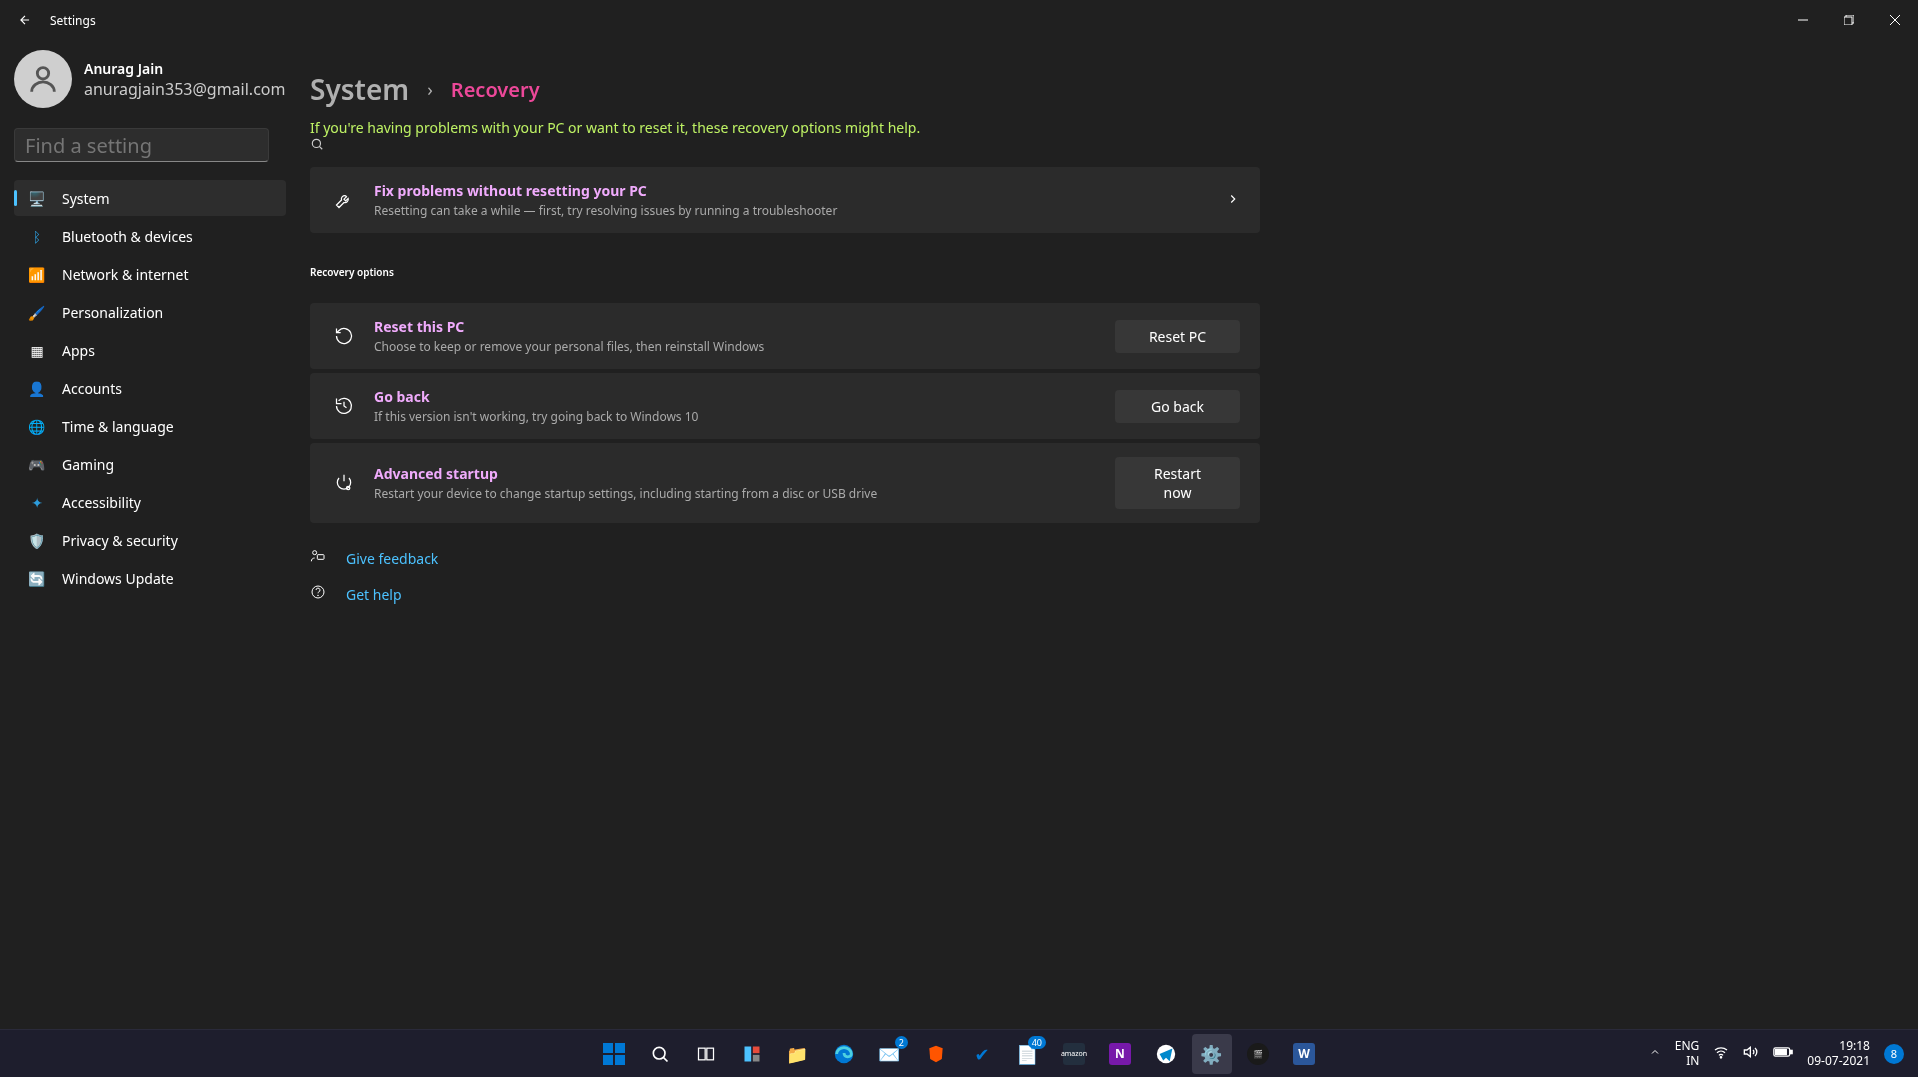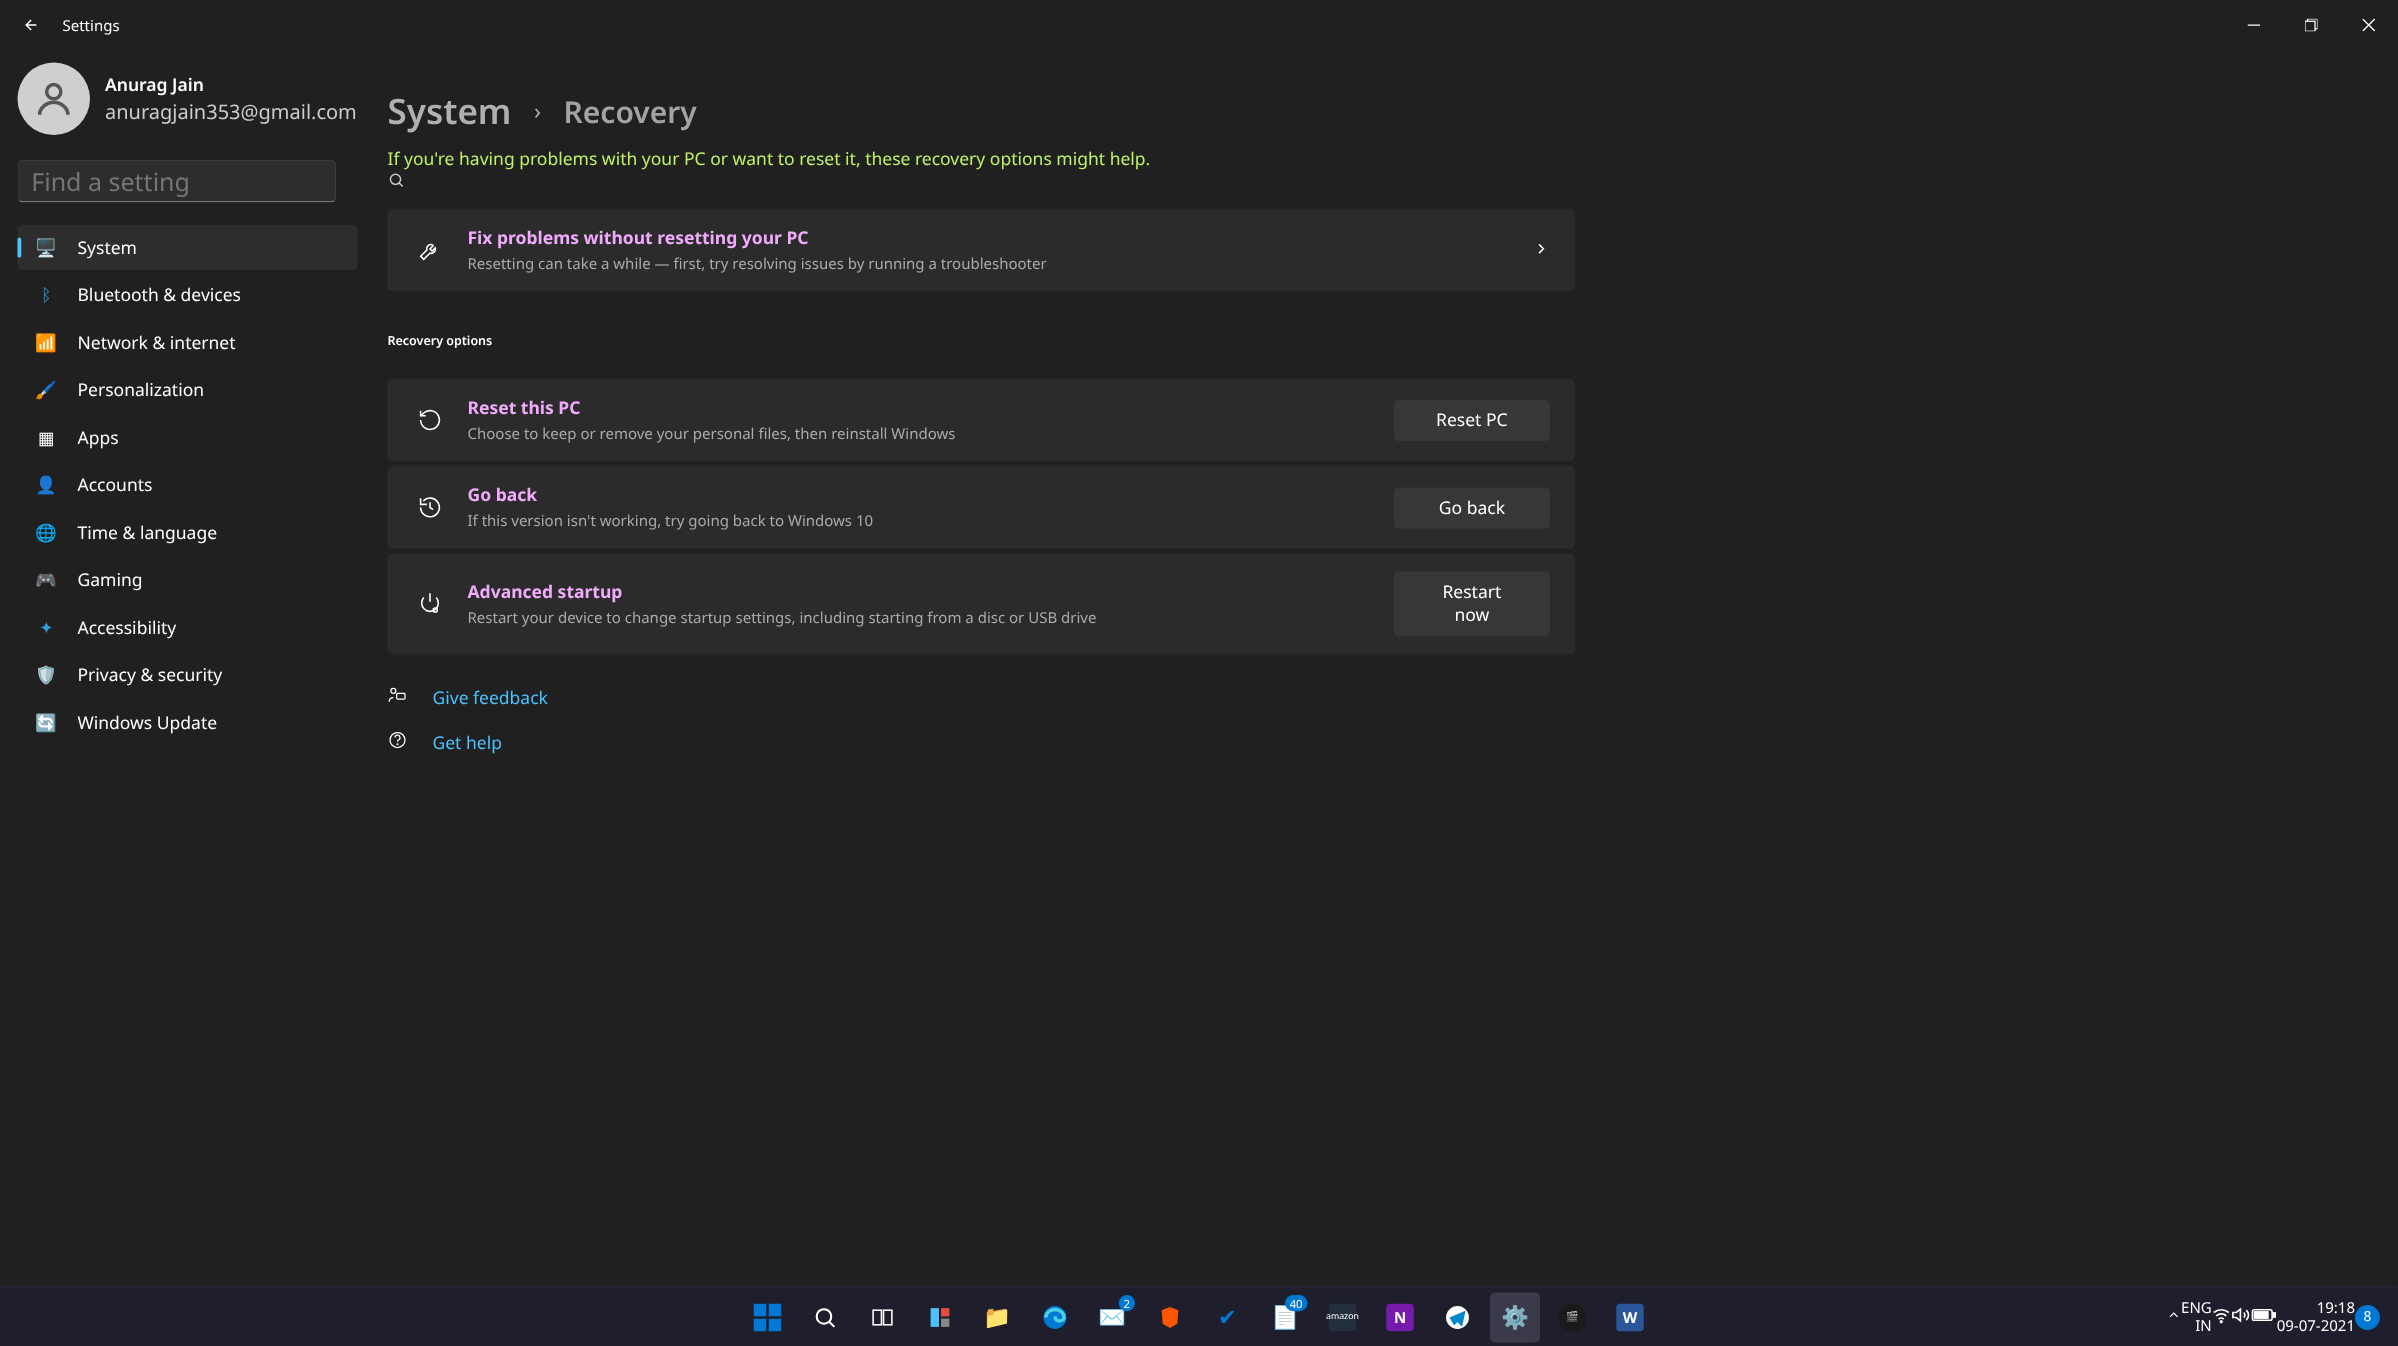--- a/index.html
+++ b/index.html
@@ -156,23 +156,23 @@
 .breadcrumb .bc-link {
   font-size: 28px;
   font-weight: 600;
   color: #b0b0b0;
 }
 .breadcrumb .bc-sep {
   font-size: 18px;
   color: #b0b0b0;
 }
 .breadcrumb .bc-current {
-  font-size: 24px;
+  font-size: 20px;
   font-weight: 600;
-  color: #a3a3a3;
+  color: #ec4899;
 }
 .intro {
   font-size: 14px;
   color: #bef264;
   margin-bottom: 30px;
 }
 
 .card {
   background: #2b2b2b;
   border-radius: 4px;
@@ -284,20 +284,21 @@
   padding: 0 4px;
   border-radius: 7px;
   min-width: 13px;
   text-align: center;
   line-height: 13px;
 }
 .taskbar .tb-right {
   margin-left: auto;
   display: flex;
   align-items: center;
+  gap: 14px;
   padding-right: 14px;
   font-size: 12px;
   color: #ffffff;
 }
 .taskbar .tb-right .lang {
   text-align: right;
   line-height: 1.2;
 }
 .taskbar .tb-right .clock {
   text-align: right;

